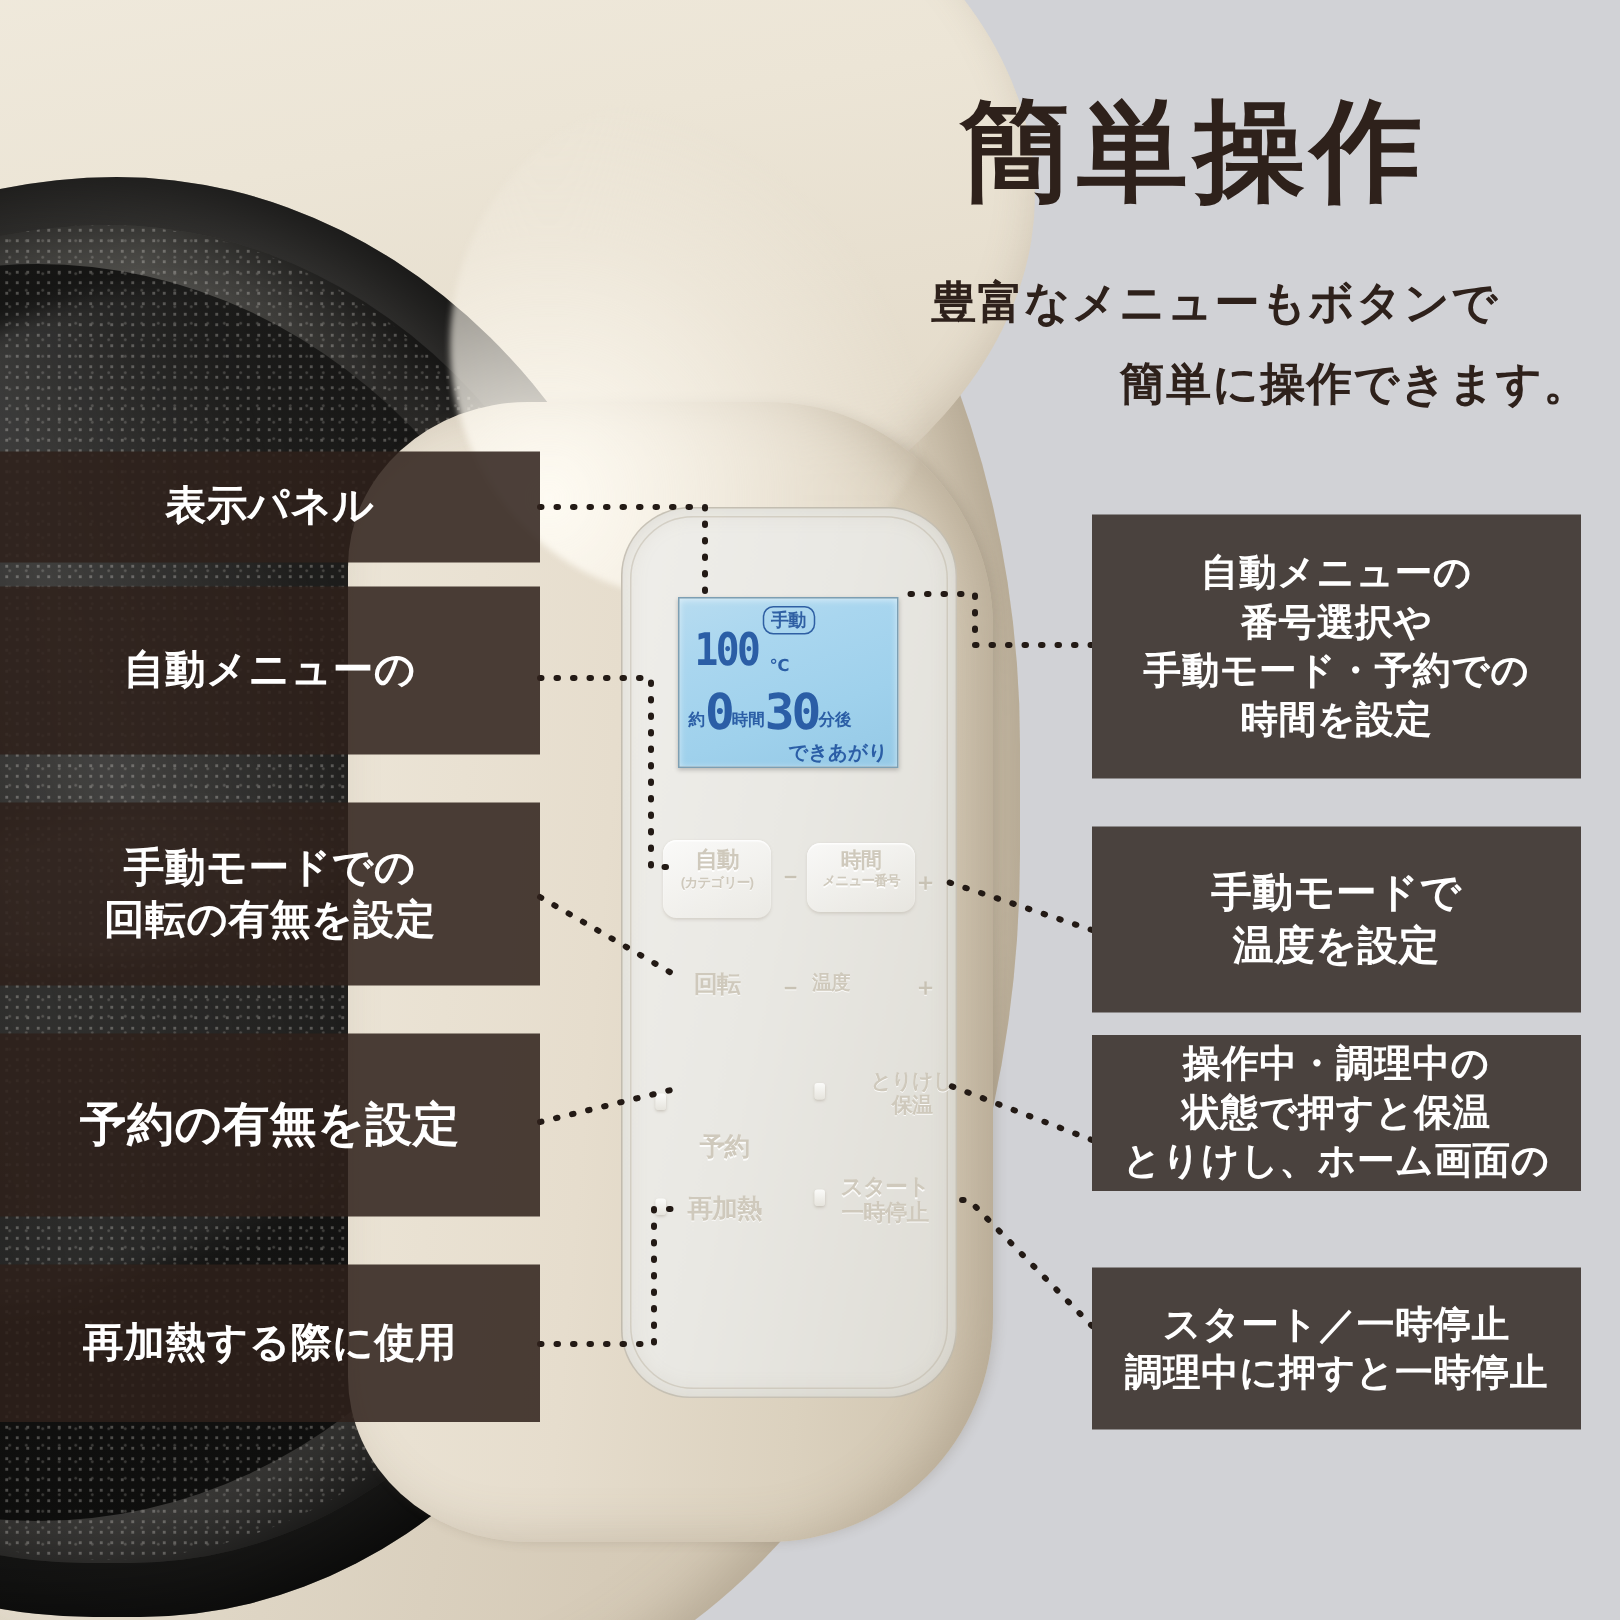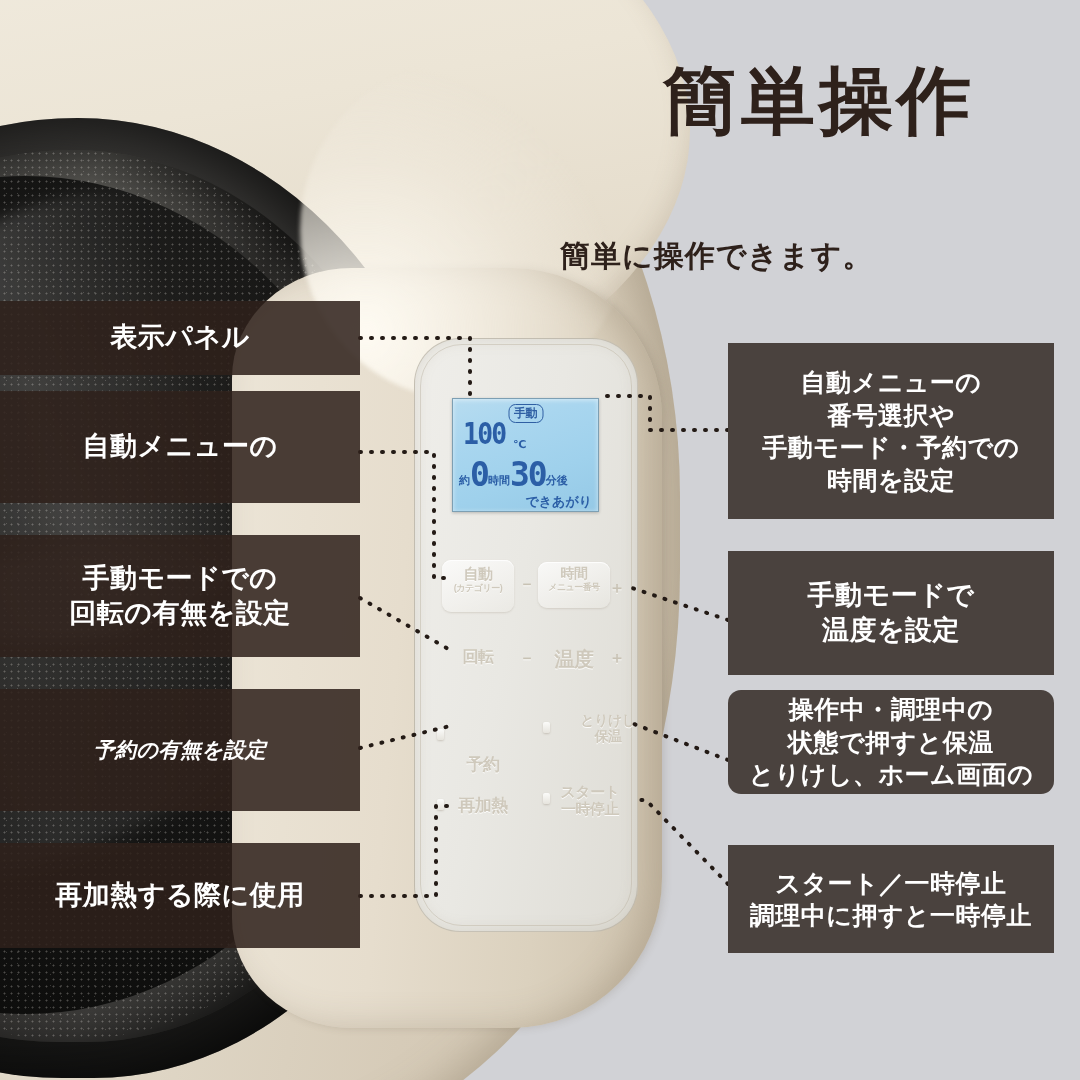--- a/index.html
+++ b/index.html
@@ -167,30 +167,30 @@
   }
   .cal-left{background:rgba(46,33,27,.86);}
   .cal-right{background:#4a423e;}
   .cal span{display:block;}
 
   
   #links{position:absolute;left:0;top:0;width:1080px;height:1080px;pointer-events:none;}
 
   
   .headline{
-    position:absolute;left:604px;top:62px;width:430px;text-align:center;
+    position:absolute;left:640px;top:62px;width:430px;text-align:left;
     color:#2e211b;font-weight:bold;font-size:74px;line-height:1.06;
     letter-spacing:4px;
   }
   .sub1{
     position:absolute;left:560px;top:182px;width:500px;text-align:center;
     color:#2e211b;font-weight:bold;font-size:30px;letter-spacing:1px;
   }
   .sub2{
-    position:absolute;left:560px;top:236px;width:500px;text-align:left;
+    position:absolute;left:560px;top:236px;width:500px;text-align:right;
     color:#2e211b;font-weight:bold;font-size:30px;letter-spacing:1px;
   }
 </style>
 </head>
 <body>
 
 <div id="stage">
 
   <div class="photo">
     <div class="body-cream"></div>
@@ -231,21 +231,21 @@
   <div class="btn btn-pill" style="left:538px;top:562px;width:72px;height:42px;padding-top:4px;font-size:14px;">
     <span class="btn-lab">時間</span>
     <span class="btn-lab sub">メニュー番号</span>
   </div>
   <span class="pm" style="left:609px;top:578px;">＋</span>
 
   <div class="btn" style="left:442px;top:648px;width:72px;height:26px;font-size:16px;">
     <span class="btn-lab">回転</span>
   </div>
   <span class="pm" style="left:519px;top:648px;">－</span>
-  <div class="btn" style="left:538px;top:648px;width:72px;height:26px;font-size:20px;">
+  <div class="btn" style="left:518px;top:648px;width:72px;height:26px;font-size:13px;">
     <span class="btn-lab">温度</span>
   </div>
   <span class="pm" style="left:609px;top:648px;">＋</span>
 
   <span class="led" style="left:437px;top:729px;"></span>
   <div class="btn" style="left:450px;top:755px;width:66px;height:26px;font-size:17px;">
     <span class="btn-lab">予約</span>
   </div>
   <span class="led" style="left:543px;top:722px;"></span>
   <div class="btn" style="left:554px;top:713px;width:72px;height:44px;font-size:14px;margin-left:18px;">
@@ -300,21 +300,21 @@
     </div>
   </div>
 
   <div class="cal cal-left" style="left:0;top:535px;width:360px;height:122px;font-size:27px;">
     <div>
       <span>手動モードでの</span>
       <span>回転の有無を設定</span>
     </div>
   </div>
 
-  <div class="cal cal-left" style="left:0;top:689px;width:360px;height:122px;font-size:21px;font-style:italic;">
+  <div class="cal cal-left" style="left:0;top:689px;width:360px;height:122px;font-size:31px;">
     <div>
       <span>予約の有無を設定</span>
     </div>
   </div>
 
   <div class="cal cal-left" style="left:0;top:843px;width:360px;height:105px;font-size:27px;">
     <div>
       <span>再加熱する際に使用</span>
     </div>
   </div>
@@ -328,31 +328,32 @@
     </div>
   </div>
 
   <div class="cal cal-right" style="left:728px;top:551px;width:326px;height:124px;font-size:27px;">
     <div>
       <span>手動モードで</span>
       <span>温度を設定</span>
     </div>
   </div>
 
-  <div class="cal cal-right" style="left:728px;top:690px;width:326px;height:104px;font-size:25px;border-radius:13px;">
+  <div class="cal cal-right" style="left:728px;top:690px;width:326px;height:104px;font-size:25px;">
     <div>
       <span>操作中・調理中の</span>
       <span>状態で押すと保温</span>
       <span>とりけし、ホーム画面の</span>
     </div>
   </div>
 
   <div class="cal cal-right" style="left:728px;top:845px;width:326px;height:108px;font-size:25px;">
     <div>
       <span>スタート／一時停止</span>
       <span>調理中に押すと一時停止</span>
     </div>
   </div>
 
   <div class="headline">簡単操作</div>
+  <div class="sub1">豊富なメニューもボタンで</div>
   <div class="sub2">簡単に操作できます。</div>
 
 </div>
 
 </body></html>

